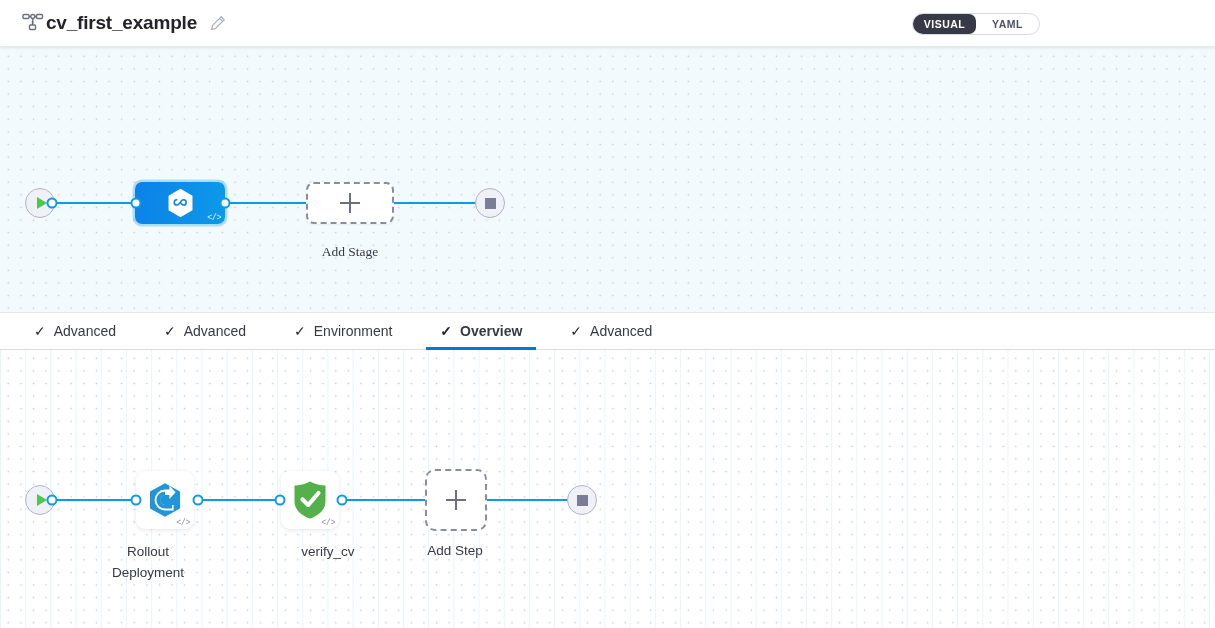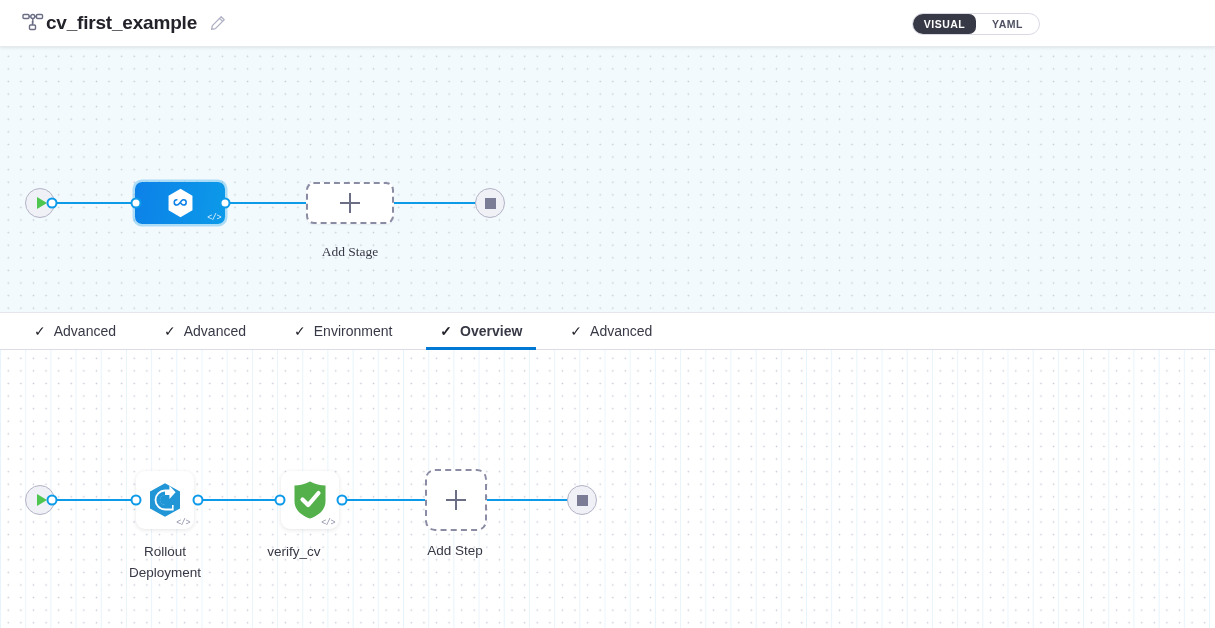--- a/index.html
+++ b/index.html
@@ -289,33 +289,33 @@
     <div class="step-node" style="left:165px; top:150px;">
       <svg width="34" height="36" viewBox="0 0 34 36">
         <path d="M17 1.2L32 9.6v16.8L17 34.8 2 26.4V9.6L17 1.2z" fill="#2196d6"></path>
         <path d="M17 7.6a10.4 10.4 0 100 20.8h8.6v-5.4H17a5 5 0 110-10h4.4v4l6.2-6.7-6.2-6.7v4H17z" fill="#ffffff"></path>
         <path d="M17 9.4a8.6 8.6 0 100 17.2h7v-3.8h-7a4.8 4.8 0 110-9.6" fill="#2196d6"></path>
       </svg>
       <span class="code-badge dark">&lt;/&gt;</span>
     </div>
     <div class="dot" style="left:136px; top:150px;"></div>
     <div class="dot" style="left:198px; top:150px;"></div>
-    <div class="node-label" style="left:165px; top:192px; width:130px;text-align:center;">Rollout
+    <div class="node-label" style="left:148px; top:192px; width:130px;text-align:center;">Rollout
 Deployment</div>
 
     <div class="step-node" style="left:310px; top:150px;">
       <svg width="36" height="40" viewBox="0 0 36 40">
         <path d="M18 1.5C13 4.2 7.6 5.5 2.5 5.5v16c0 8.4 7 14 15.5 17 8.5-3 15.5-8.6 15.5-17v-16C28.4 5.5 23 4.2 18 1.5z" fill="#53b04a"></path>
         <path d="M10.5 19.5l5.6 5.6L26.5 13" stroke="#ffffff" stroke-width="4.2" fill="none" stroke-linecap="round" stroke-linejoin="round"></path>
       </svg>
       <span class="code-badge dark">&lt;/&gt;</span>
     </div>
     <div class="dot" style="left:280px; top:150px;"></div>
     <div class="dot" style="left:342px; top:150px;"></div>
-    <div class="node-label" style="left:294px; top:192px; width:130px;">verify_cv</div>
+    <div class="node-label" style="left:328px; top:192px; width:130px;">verify_cv</div>
 
     <div class="add-step" style="left:456px; top:150px;">
       <span class="plus"></span>
     </div>
     <div class="node-label" style="left:455px; top:191px; width:140px;">Add Step</div>
 
     <div class="dot" style="left:573px; top:150px;"></div>
     <div class="terminal" style="left:582px; top:150px;">
       <div class="stop-sq"></div>
     </div>

